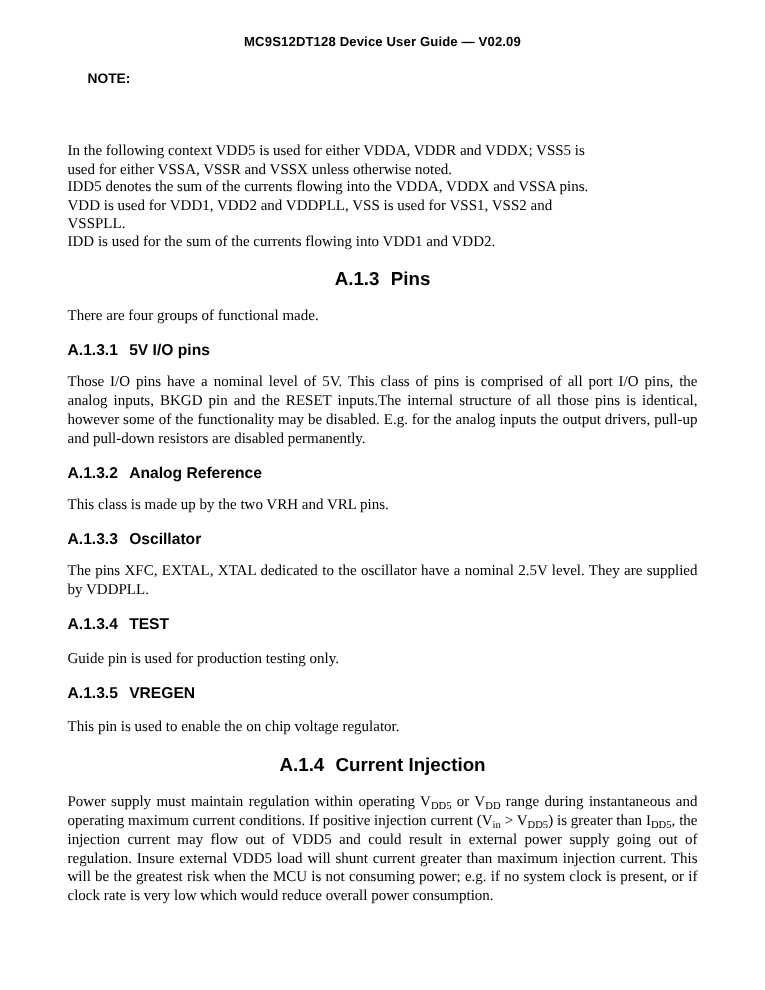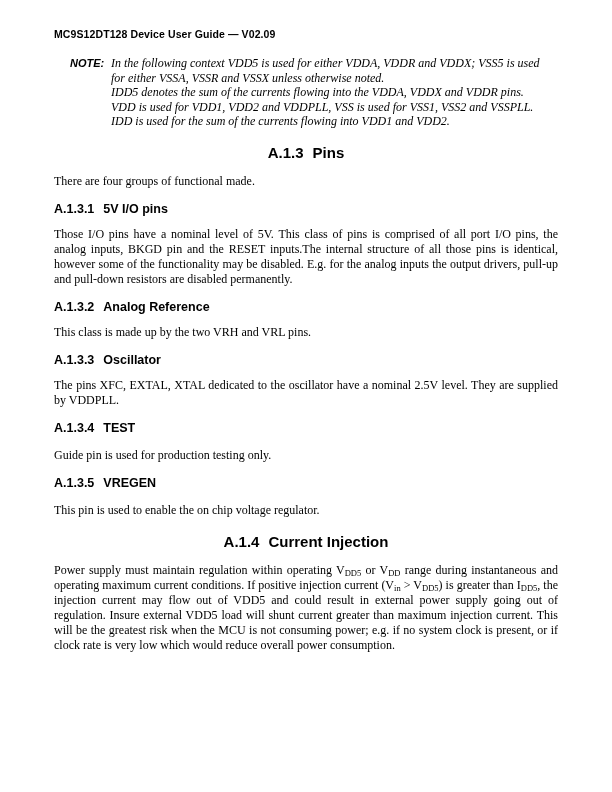--- a/index.html
+++ b/index.html
@@ -18,27 +18,28 @@
     left: 54px;
     top: 0;
     width: 504px;
   }
   .doc-header {
     padding-top: 28px;
     font-family: "Liberation Sans", sans-serif;
     font-weight: bold;
     font-size: 10.5px;
     letter-spacing: 0.1px;
+    text-align: center;
   }
   .note-block {
     margin-top: 16px;
     display: flex;
-    font-style: italic;
     font-size: 12px;
     line-height: 14.5px;
+    flex-direction: column;
   }
   .note-label {
     width: 57px;
     padding-left: 16px;
     flex: 0 0 57px;
     font-family: "Liberation Sans", sans-serif;
     font-weight: bold;
     font-size: 11px;
     line-height: 14.5px;
   }
@@ -129,21 +130,21 @@
 
 
   <div class="content">
 
     <div class="doc-header">MC9S12DT128 Device User Guide — V02.09</div>
 
     <div class="note-block">
       <div class="note-label">NOTE:</div>
       <div class="note-text">
         <p>In the following context VDD5 is used for either VDDA, VDDR and VDDX; VSS5 is used for either VSSA, VSSR and VSSX unless otherwise noted.</p>
-        <p>IDD5 denotes the sum of the currents flowing into the VDDA, VDDX and VDDR pins.</p>
+        <p>IDD5 denotes the sum of the currents flowing into the VDDA, VDDX and VSSA pins.</p>
         <p>VDD is used for VDD1, VDD2 and VDDPLL, VSS is used for VSS1, VSS2 and VSSPLL.</p>
         <p>IDD is used for the sum of the currents flowing into VDD1 and VDD2.</p>
       </div>
     </div>
 
     <h2 class="sec"><span class="sec-num">A.1.3</span><span>Pins</span></h2>
     <p class="body">There are four groups of functional made.</p>
 
     <h3 class="sec"><span class="sec-num">A.1.3.1</span><span>5V I/O pins</span></h3>
     <p class="body tight">Those I/O pins have a nominal level of 5V. This class of pins is comprised of all port I/O pins, the analog inputs, BKGD pin and the RESET inputs.The internal structure of all those pins is identical, however some of the functionality may be disabled. E.g. for the analog inputs the output drivers, pull-up and pull-down resistors are disabled permanently.</p>

